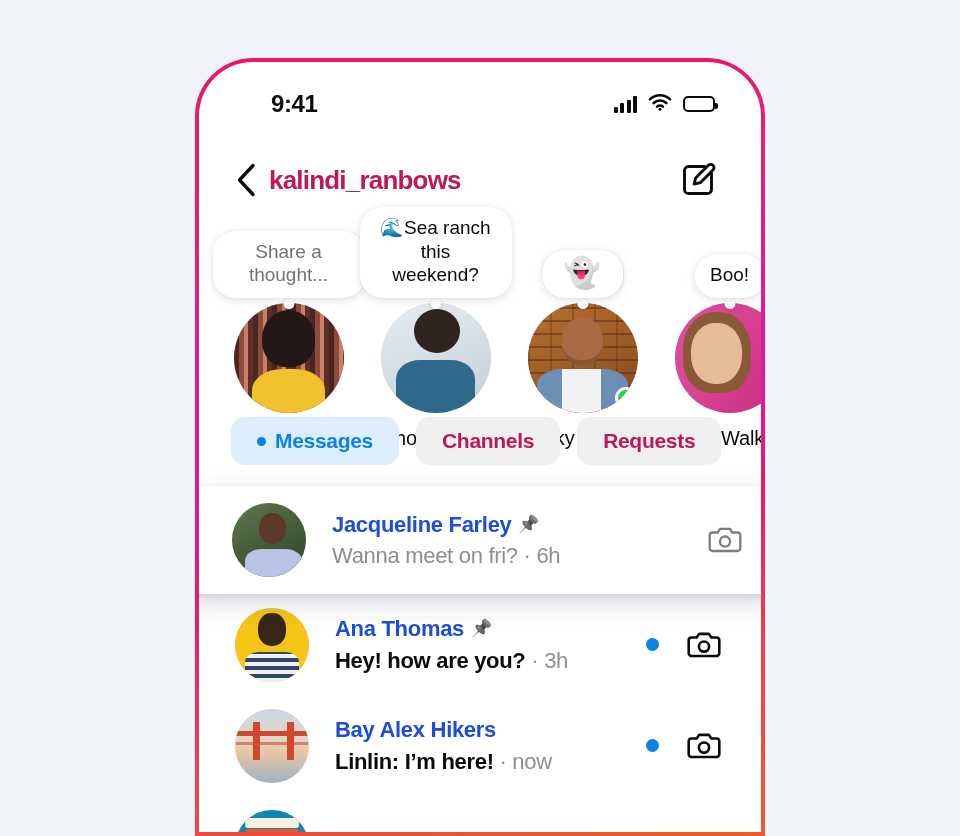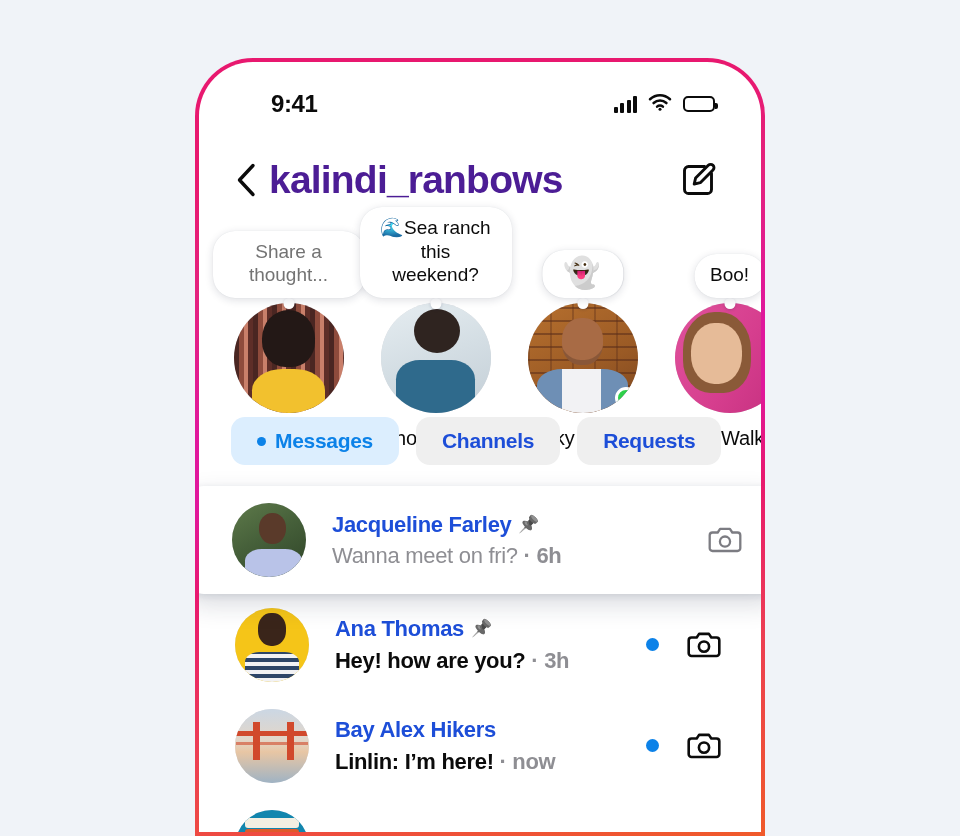--- a/index.html
+++ b/index.html
@@ -72,21 +72,21 @@
     height:72px;
     display:flex; align-items:center;
     padding:0 42px 0 30px;
   }
   .back-btn {
     width:34px; height:40px; flex:none;
     display:flex; align-items:center; justify-content:center;
     cursor:pointer;
   }
   .username {
-    font-size:39px; font-weight:700; color:#4c1d95;
+    font-size:26px; font-weight:700; color:#be185d;
     letter-spacing:-0.8px; margin-left:6px;
     white-space:nowrap;
   }
   .compose-btn {
     margin-left:auto; width:42px; height:42px;
     display:flex; align-items:center; justify-content:center;
     cursor:pointer;
   }
 
   
@@ -145,21 +145,21 @@
 
   
   .filter-tabs {
     position:absolute; top:355px; left:0; width:100%;
     display:flex; gap:17px; padding-left:32px;
   }
   .chip {
     height:48px; border-radius:14px;
     display:flex; align-items:center; justify-content:center;
     gap:9px; padding:0 26px;
-    background:#EFEFEF; color:#1d4ed8;
+    background:#EFEFEF; color:#be185d;
     font-size:21px; font-weight:700; letter-spacing:-0.3px;
     cursor:pointer; white-space:nowrap;
   }
   .chip.active { background:#DCEEFE; color:#0C82E8; }
   .chip-dot { width:9px; height:9px; border-radius:50%; background:#0C82E8; }
 
   
   .msg-list {
     position:absolute; top:424px; left:0;
     width:100%; bottom:0;
@@ -183,21 +183,21 @@
     font-size:22px; font-weight:700; color:#1d4ed8;
     letter-spacing:-0.3px; line-height:1.32;
   }
   .pin-icon { font-size:17px; line-height:1; filter:grayscale(1); }
   .msg-preview {
     margin-top:2px;
     font-size:22px; letter-spacing:-0.3px; line-height:1.32;
     color:#0B0B0B; font-weight:700;
     white-space:nowrap; overflow:hidden; text-overflow:ellipsis;
   }
-  .msg-preview .ts { color:#8E8E93; font-weight:700; }
+  .msg-preview .ts { color:#8E8E93; font-weight:400; }
   .msg-row.read .msg-preview { color:#8E8E93; font-weight:400; }
   .msg-right { margin-left:auto; display:flex; align-items:center; gap:26px; flex:none; }
   .unread-dot { width:13px; height:13px; border-radius:50%; background:#0C82E8; }
   .cam-btn { width:38px; height:38px; display:flex; align-items:center; justify-content:center; cursor:pointer; }
 
   
   .msg-row.elevated {
     position:absolute; top:0; left:-15px;
     width:598px; height:108px;
     background:#FFFFFF; border-radius:20px;

